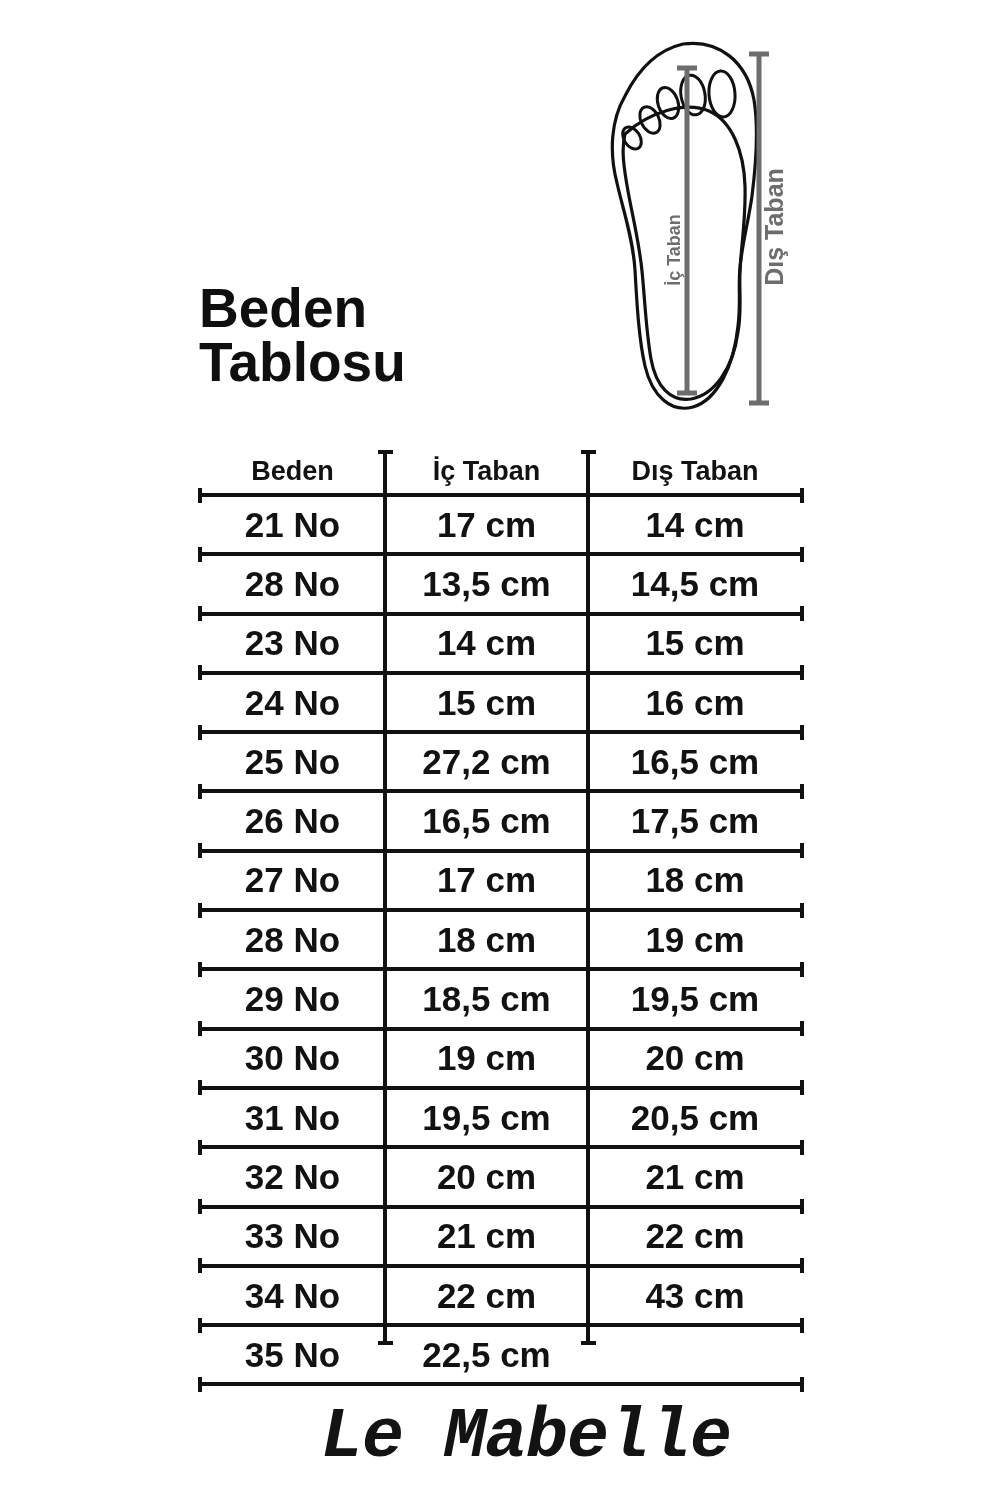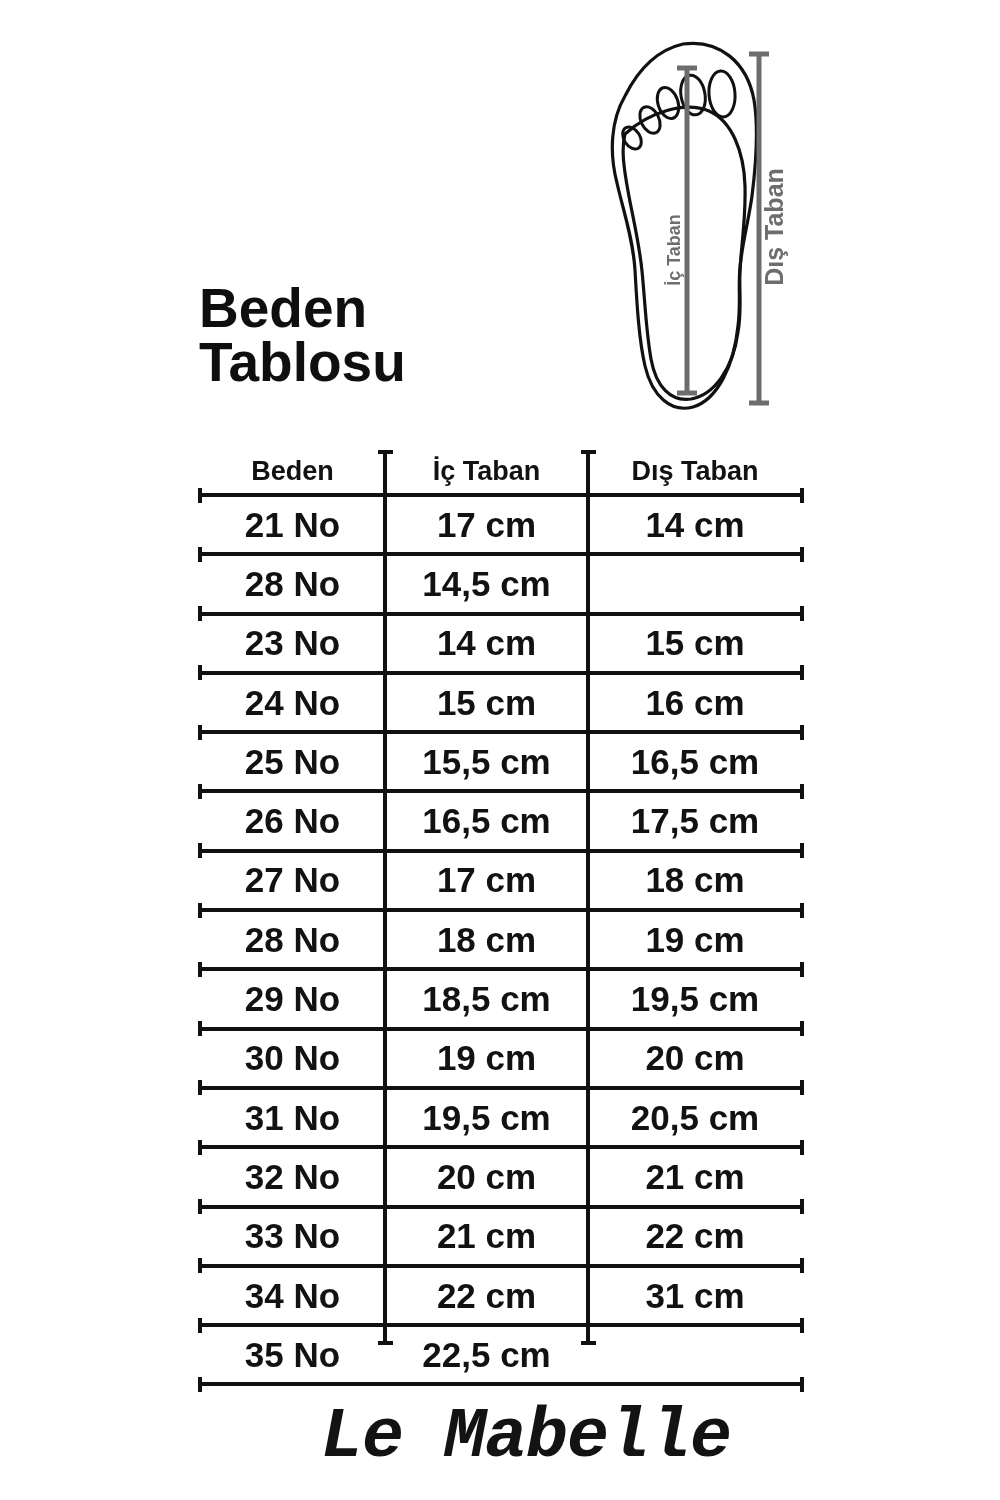--- a/index.html
+++ b/index.html
@@ -169,35 +169,36 @@
     </div>
 
     <div>
         <div class="trow">
           <div class="tcell">21 No</div>
           <div class="tcell">17 cm</div>
           <div class="tcell">14 cm</div>
         </div>
         <div class="trow">
           <div class="tcell">28 No</div>
+          <div class="tcell">13,5 cm</div>
           <div class="tcell">14,5 cm</div>
         </div>
         <div class="trow">
           <div class="tcell">23 No</div>
           <div class="tcell">14 cm</div>
           <div class="tcell">15 cm</div>
         </div>
         <div class="trow">
           <div class="tcell">24 No</div>
           <div class="tcell">15 cm</div>
           <div class="tcell">16 cm</div>
         </div>
         <div class="trow">
           <div class="tcell">25 No</div>
-          <div class="tcell">15,5 cm</div>
+          <div class="tcell">27,2 cm</div>
           <div class="tcell">16,5 cm</div>
         </div>
         <div class="trow">
           <div class="tcell">26 No</div>
           <div class="tcell">16,5 cm</div>
           <div class="tcell">17,5 cm</div>
         </div>
         <div class="trow">
           <div class="tcell">27 No</div>
           <div class="tcell">17 cm</div>
@@ -229,21 +230,21 @@
           <div class="tcell">21 cm</div>
         </div>
         <div class="trow">
           <div class="tcell">33 No</div>
           <div class="tcell">21 cm</div>
           <div class="tcell">22 cm</div>
         </div>
         <div class="trow">
           <div class="tcell">34 No</div>
           <div class="tcell">22 cm</div>
-          <div class="tcell">31 cm</div>
+          <div class="tcell">43 cm</div>
         </div>
         <div class="trow">
           <div class="tcell">35 No</div>
           <div class="tcell">22,5 cm</div>
         </div>
       </div>
   </div>
 
   <div class="brand">Le Mabelle</div>
 

